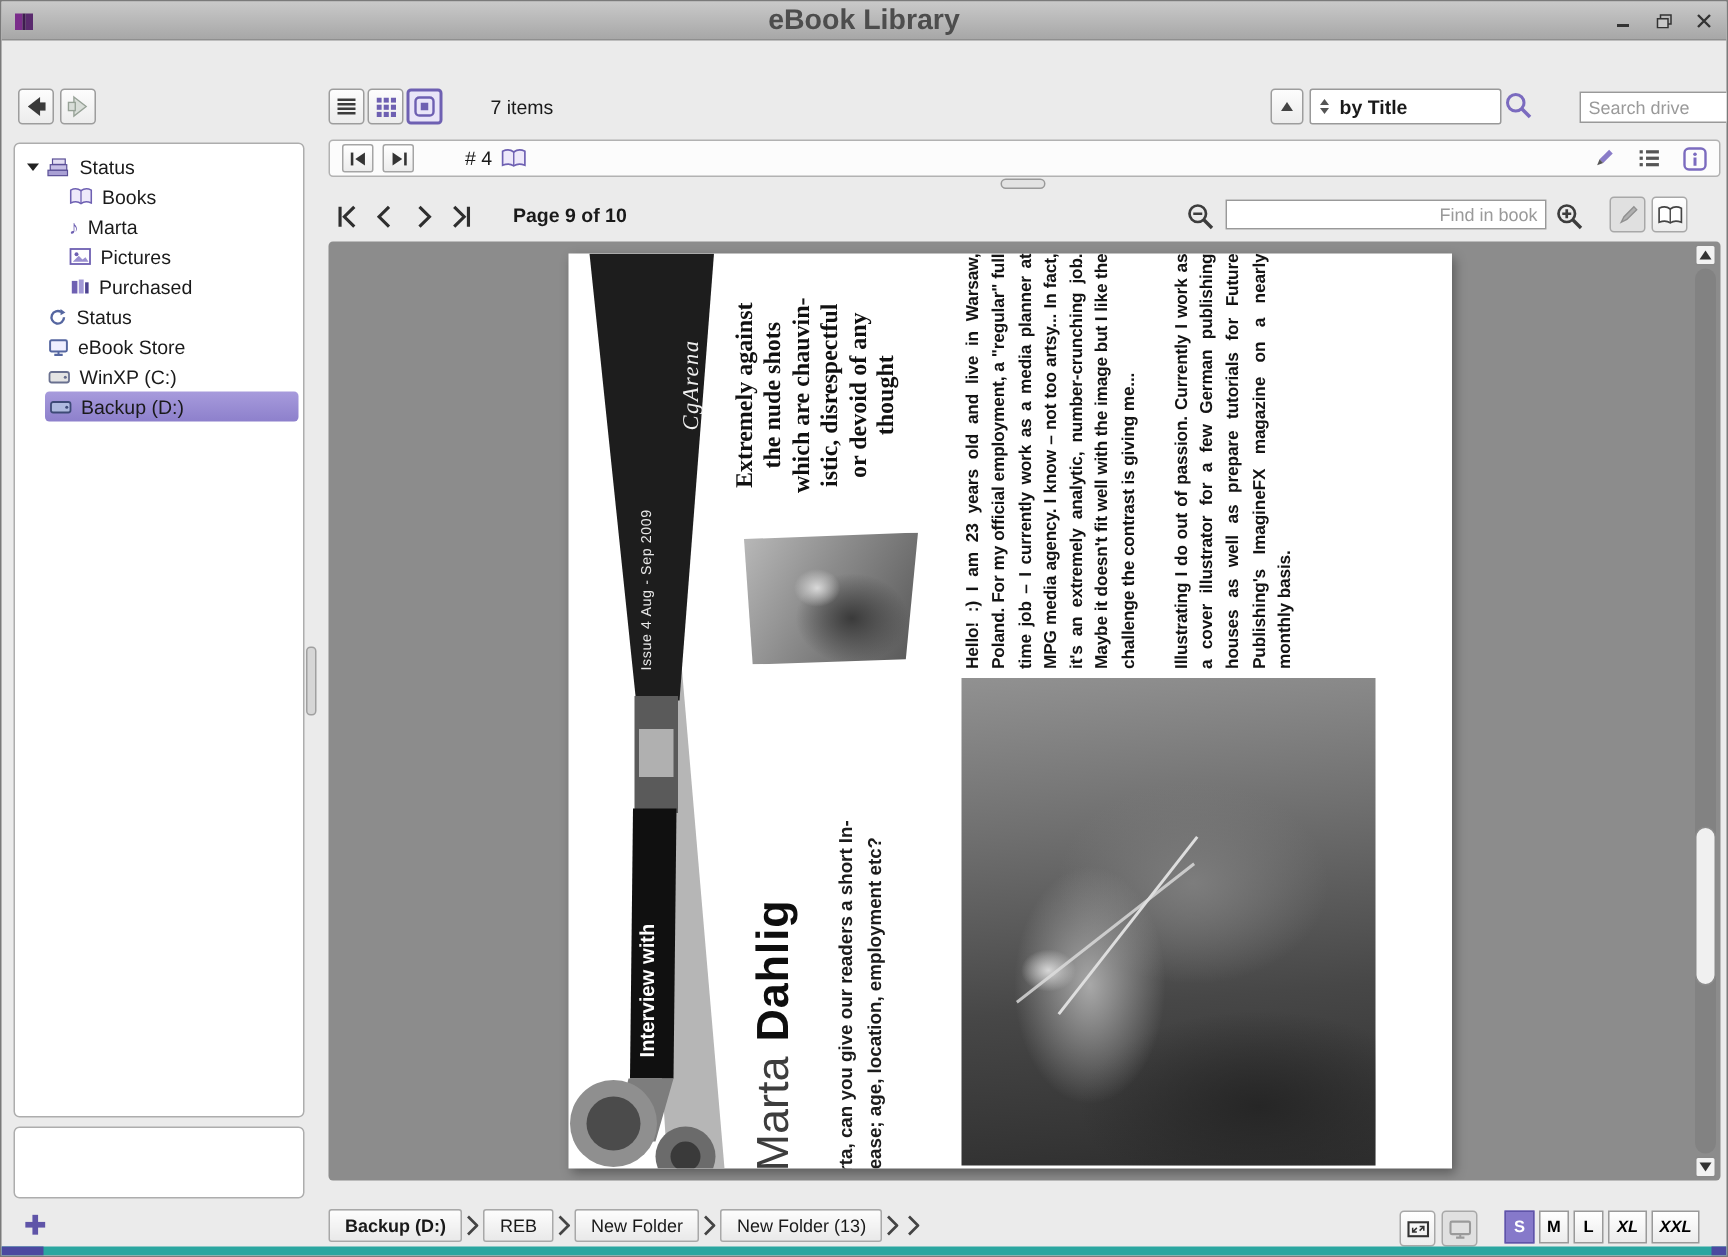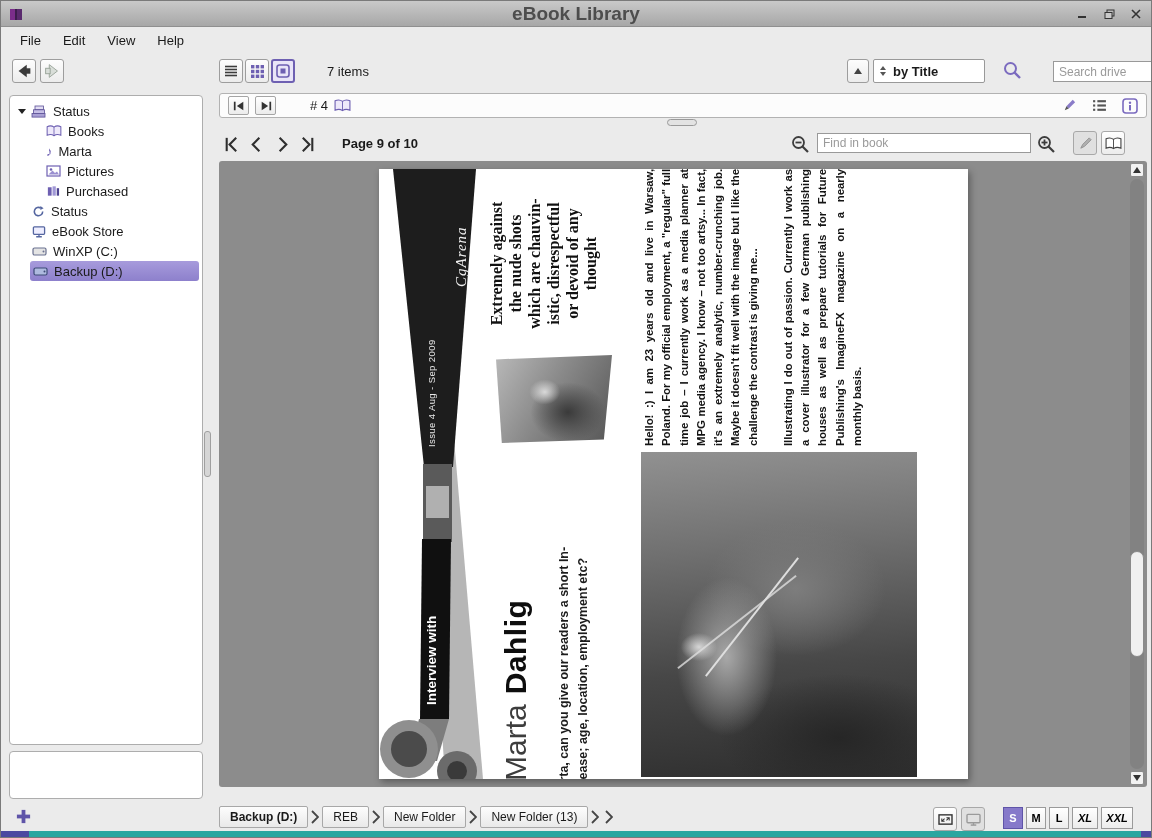--- a/index.html
+++ b/index.html
@@ -22,21 +22,21 @@
   .menu-item{padding:3px 11px;}
 
   
   .tool-btn{position:absolute;width:24px;height:24px;background:linear-gradient(#fdfdfd,#ececec);
             border:1px solid #9d9d9d;border-radius:3px;display:flex;align-items:center;justify-content:center;}
   .mini-btn{width:21px;height:19px;background:linear-gradient(#fff,#ececec);border:1px solid #a5a5a5;
             border-radius:2px;display:flex;align-items:center;justify-content:center;}
   .active-view{border:2px solid #6e60b2;background:#e9e5f8;}
 
   .items-count{position:absolute;left:326px;top:63px;font-size:13px;}
-  .sort-combo{position:absolute;left:872px;top:58px;width:112px;height:24px;background:#fff;
+  .sort-combo{position:absolute;left:872px;top:58px;width:128px;height:24px;background:#fff;
               border:1px solid #999;border-radius:2px;display:flex;align-items:center;padding-left:5px;text-align:center;}
   .sort-combo .lbl{margin-left:6px;font-size:13px;font-weight:bold;}
   .search-input{position:absolute;left:1052px;top:60px;width:120px;height:21px;border:1px solid #999;
                 background:#fff;font:12px "Liberation Sans",sans-serif;padding:0 5px;color:#222;}
   input::placeholder{color:#9a9a9a;}
 
   
   .panel{position:absolute;left:8px;top:94px;width:194px;height:650px;background:#fff;
          border:1px solid #adadad;border-radius:4px;padding-top:5px;font-size:13px;overflow:hidden;}
   .row{display:flex;align-items:center;height:20px;padding-left:22px;white-space:nowrap;}
@@ -60,21 +60,21 @@
   .bookbar .bktitle{font-size:13px;color:#111;}
   .bookbar .right-ic{margin-left:auto;display:flex;gap:15px;align-items:center;}
   .handle-pill{position:absolute;left:666px;top:118px;width:30px;height:7px;background:#e3e3e3;
                border:1px solid #9a9a9a;border-radius:4px;}
 
   
   .pg-btn{position:absolute;width:22px;height:24px;background:none;border:none;display:flex;
           align-items:center;justify-content:center;}
   .page-indicator{position:absolute;left:341px;top:135px;font-size:13px;font-weight:bold;}
   .find-input{position:absolute;left:816px;top:132px;width:214px;height:20px;border:1px solid #999;
-              background:#fff;font:12px "Liberation Sans",sans-serif;padding:0 5px;}
+              background:#fff;font:12px "Liberation Sans",sans-serif;padding:0 5px;text-align:right;}
   .sq-btn{position:absolute;width:24px;height:24px;border:1px solid #a8a8a8;border-radius:3px;
           display:flex;align-items:center;justify-content:center;}
   .sq-btn.on{background:linear-gradient(#fff,#ececec);}
   .sq-btn.off{background:#e0e0e0;}
 
   
   .viewer{position:absolute;left:218px;top:160px;width:928px;height:626px;background:#8c8c8c;
           border-radius:3px;overflow:hidden;}
   .sb-track{position:absolute;right:3px;top:18px;bottom:18px;width:14px;background:rgba(0,0,0,.07);border-radius:7px;}
   .sb-btn{position:absolute;right:3px;width:14px;height:14px;background:#f2f2f2;border:1px solid #8a8a8a;
@@ -160,26 +160,20 @@
           </svg>
       </span>
       <span class="win-btn">
         <svg viewBox="0 0 10 10" width="10" height="10">
             <path d="M1 1 9 9M9 1 1 9" stroke="#333" stroke-width="1.6"></path>
           </svg>
       </span>
     </div>
   </div>
 
-  <div class="menubar">
-    <span class="menu-item">File</span>
-    <span class="menu-item">Edit</span>
-    <span class="menu-item">View</span>
-    <span class="menu-item">Help</span>
-  </div>
 
   <div class="tool-btn" style="left:11px;top:58px;">
     <svg viewBox="0 0 22 22" width="20" height="20">
         <path d="M14 4 5 11l9 7z" fill="#3a3a3a"></path>
         <rect x="13" y="8" width="5" height="6" fill="#3a3a3a"></rect>
       </svg>
   </div>
   <div class="tool-btn" style="left:39px;top:58px;">
     <svg viewBox="0 0 22 22" width="20" height="20">
         <path d="M8 4l9 7-9 7z" fill="#d9ded9" stroke="#97a297"></path>

